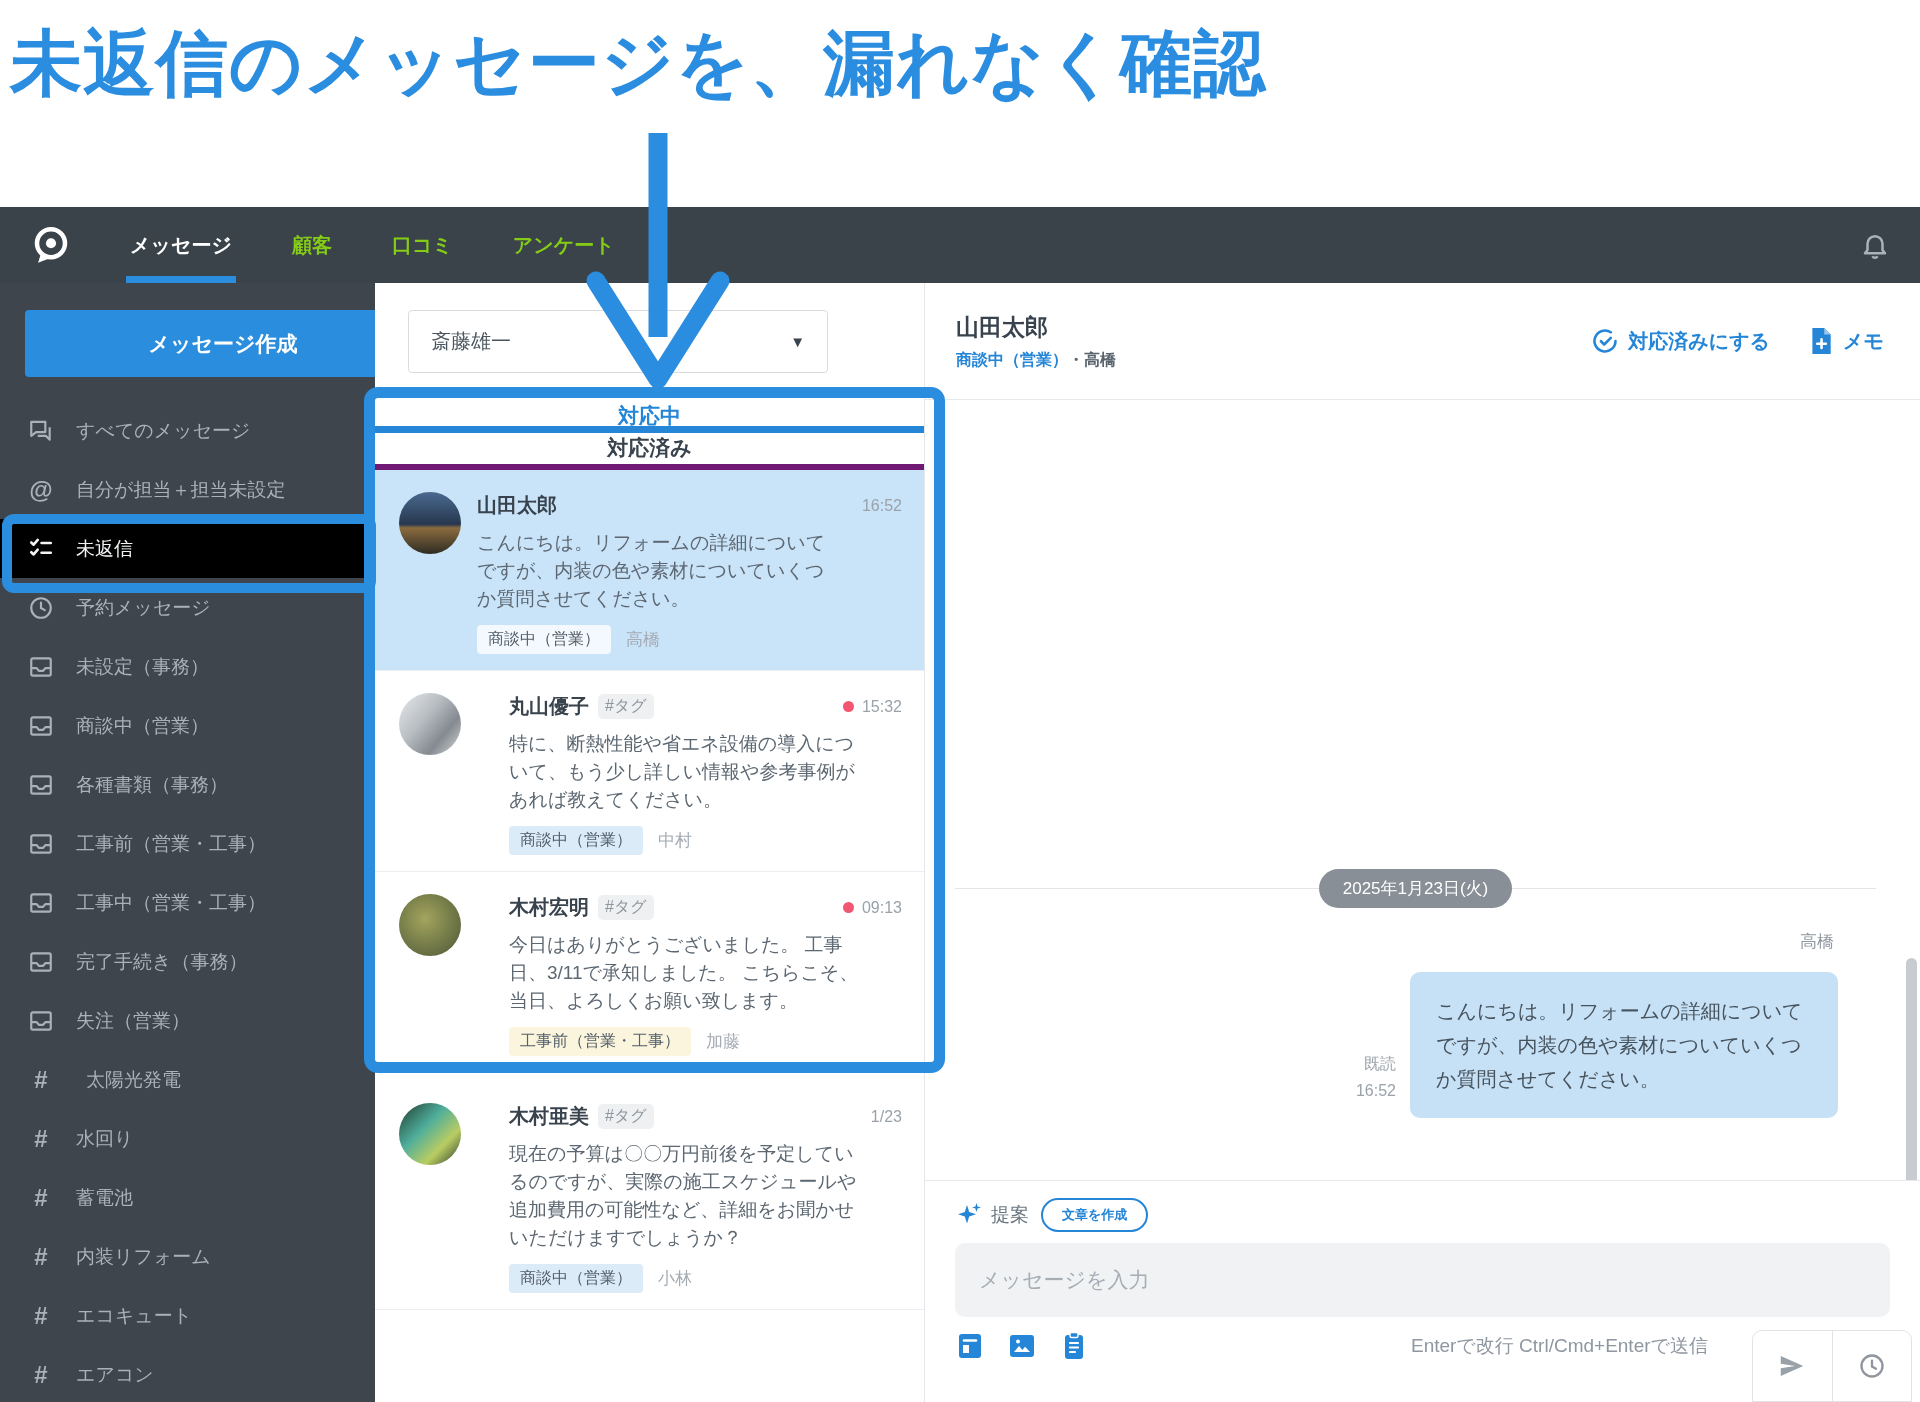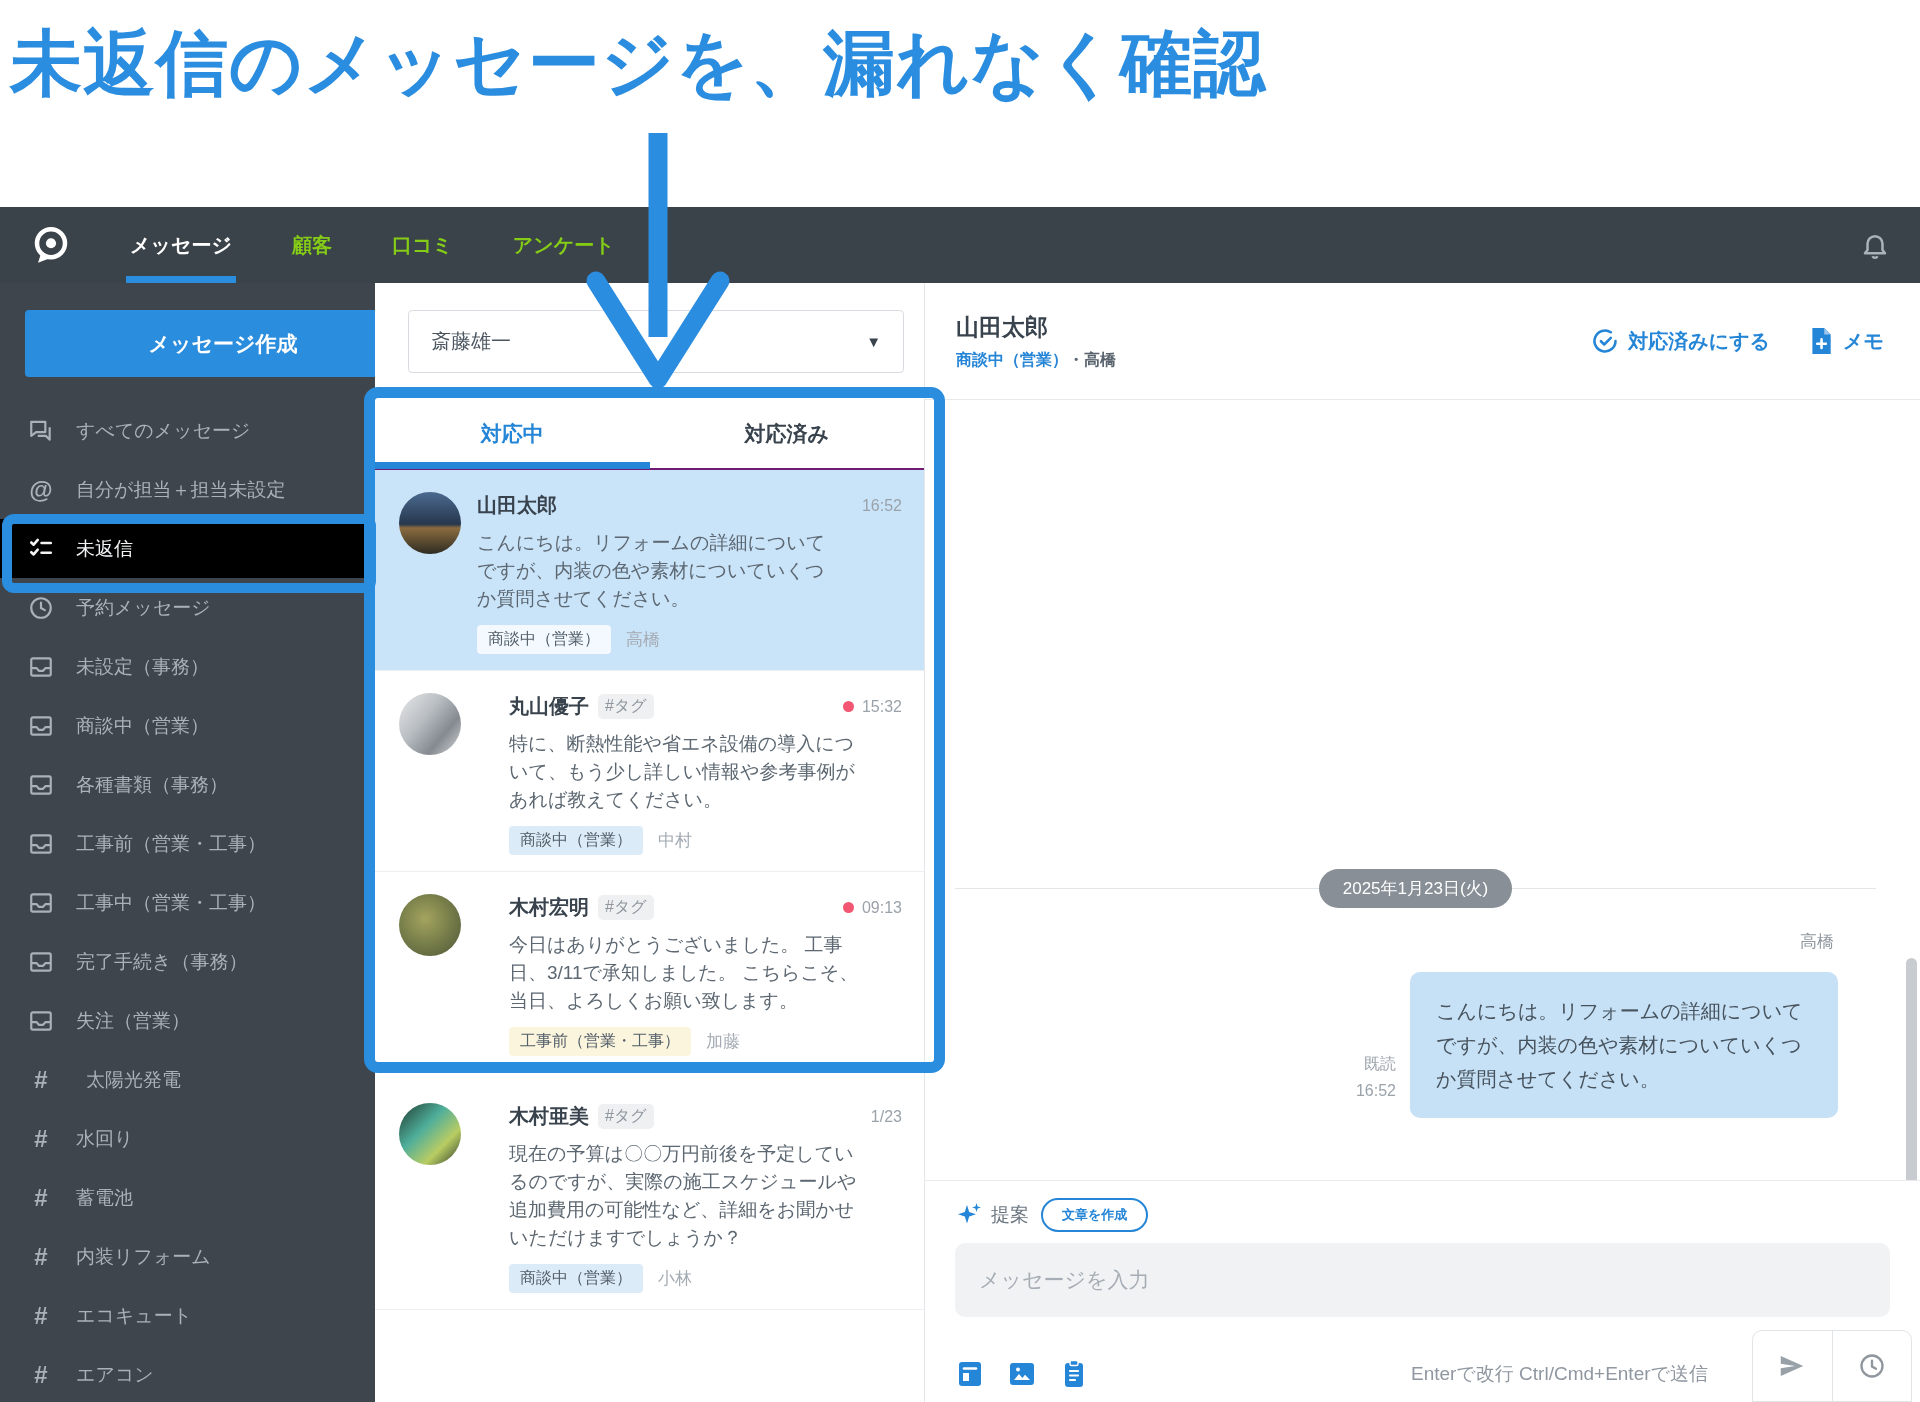--- a/index.html
+++ b/index.html
@@ -47,26 +47,26 @@
   .sb-item { height:59px; display:flex; align-items:center; padding-left:27px; color:#a9b1b9; font-size:19px; cursor:pointer; white-space:nowrap; }
   .sb-item.active { background:#000000; color:#f2f4f6; font-weight:400; }
   .sb-item.indent .sb-label { margin-left:10px; }
   .sb-icon { width:28px; height:28px; margin-right:21px; display:flex; align-items:center; justify-content:center; flex-shrink:0; }
   .sb-icon svg { width:26px; height:26px; }
   .char-icon { font-size:24px; font-weight:700; line-height:1; }
   
   .list-panel { width:550px; background:#fff; border-right:1px solid #e4e7ea; display:flex; flex-direction:column; flex-shrink:0; }
   .filter-row { height:117px; flex-shrink:0; padding:27px 0 0 33px; }
   .filter-dd {
-    width:496px; height:63px; border:1px solid #d8dce0; border-radius:4px; background:#fff;
+    width:420px; height:63px; border:1px solid #d8dce0; border-radius:4px; background:#fff;
     display:flex; align-items:center; justify-content:space-between; padding:0 22px;
     font-size:20px; color:#4a555f; cursor:pointer;
   }
   .caret { font-size:15px; color:#39434d; }
-  .tabs-row { height:70px; display:flex; border-bottom:2px solid #701a75; flex-shrink:0; }
+  .tabs-row { height:70px; display:flex; border-bottom:6px solid #701a75; flex-shrink:0;flex-direction:column; }
   .tab { flex:1; display:flex; align-items:center; justify-content:center; position:relative; font-size:21px; font-weight:700; color:#39434d; cursor:pointer; }
   .tab.active { color:#2585d6; }
   .tab.active::after { content:""; position:absolute; left:0; right:0; bottom:-1px; height:7px; background:#2585d6; }
   .msg-list { flex:1; overflow:hidden; }
   .msg-item { display:flex; gap:16px; padding:22px 22px 16px 24px; background:#fff; }
   .msg-item + .msg-item { border-top:1px solid #eceef1;gap:48px; }
   .msg-item.selected { background:#c9e3f8; }
   .msg-item:last-child { padding-top:30px; border-bottom:1px solid #eceef1; }
   .msg-avatar { width:62px; height:62px; border-radius:50%; flex-shrink:0; }
   .avatar--house  { background:linear-gradient(180deg,#4a6a8f 0%,#27374e 52%,#8a6b3f 58%,#2e2c22 100%); }
@@ -113,21 +113,21 @@
   .sparkle-icon { width:30px; height:30px; margin-right:6px; }
   .suggest-label { font-size:19px; color:#6b7680; }
   .compose-doc-btn {
     margin-left:12px; border:2px solid #2585d6; color:#2585d6; background:#fff;
     font-size:13px; font-weight:600; padding:6px 19px; border-radius:20px; cursor:pointer; font-family:inherit;
   }
   .input-box {
     margin-top:6px; height:74px; background:#f0f2f4; border-radius:10px;
     display:flex; align-items:center; padding:0 24px; font-size:21px; color:#a6adb5; cursor:text;
   }
-  .composer-bottom { display:flex; align-items:center; margin-top:42px; }
+  .composer-bottom { display:flex; align-items:center; margin-top:14px; }
   .c-icon { width:30px; height:30px; margin-right:22px; cursor:pointer; }
   .hint { margin-left:auto; margin-right:182px; font-size:19px; color:#8f97a0; white-space:nowrap; }
   .send-box {
     position:absolute; right:8px; bottom:0; width:160px; height:72px;
     border:1px solid #e1e4e7; border-radius:10px 10px 0 0; display:flex; background:#fff;
   }
   .send-half { flex:1; display:flex; align-items:center; justify-content:center; cursor:pointer; }
   .send-half + .send-half { border-left:1px solid #e1e4e7; }
 </style>
 </head>

